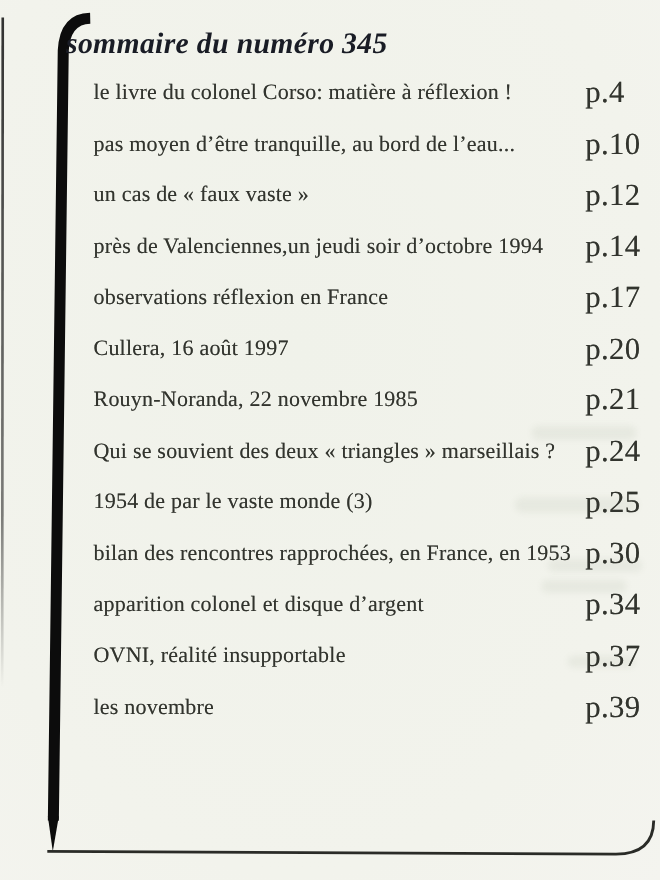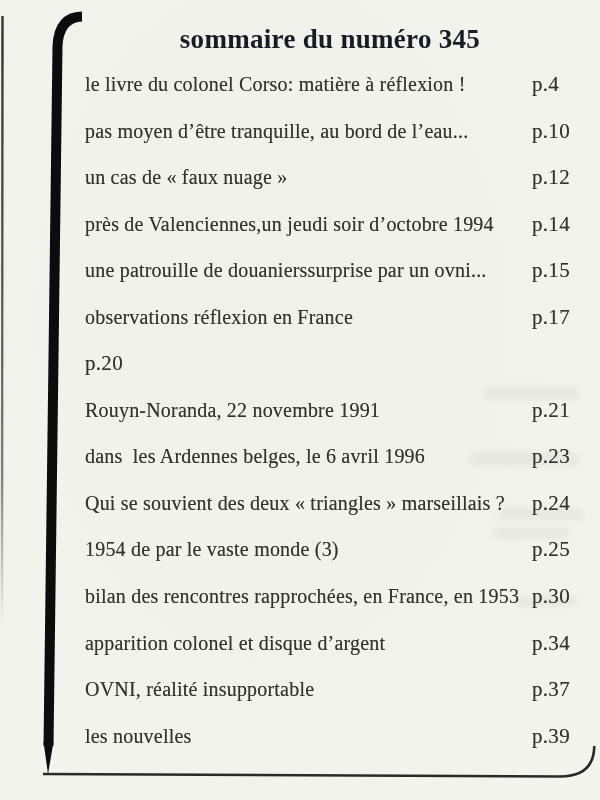--- a/index.html
+++ b/index.html
@@ -22,25 +22,26 @@
     position: absolute;
     inset: 0;
     pointer-events: none;
   }
   .page-title {
     position: absolute;
     left: 60px;
     top: 24px;
     width: 540px;
     margin: 0;
-    text-align: center;
+    text-align: left;
     font-size: 27px;
     font-weight: bold;
     letter-spacing: 0.3px;
     color: #191c25;
+    font-style: italic;
   }
   .toc {
     position: absolute;
     left: 85px;
     top: 72px;
     width: 505px;
   }
   .toc-row {
     height: 46.55px;
     display: flex;
@@ -49,21 +50,21 @@
   .toc-title {
     flex: 1;
     font-size: 20px;
     line-height: 25px;
     letter-spacing: 0.2px;
     white-space: pre-wrap;
     text-shadow: 0 0 0.5px rgba(50,52,46,0.55);
   }
   .toc-page {
     width: 58px;
-    font-size: 21px;
+    font-size: 28px;
     line-height: 25px;
     letter-spacing: 0.3px;
     text-align: left;
     text-shadow: 0 0 0.5px rgba(50,52,46,0.55);
   }
   .smudge {
     position: absolute;
     background: #6d7c60;
     opacity: 0.08;
     border-radius: 7px;
@@ -112,52 +113,45 @@
       <span class="toc-title">le livre du colonel Corso: matière à réflexion !</span>
       <span class="toc-page">p.4</span>
     </div>
 
     <div class="toc-row">
       <span class="toc-title">pas moyen d’être tranquille, au bord de l’eau...</span>
       <span class="toc-page">p.10</span>
     </div>
 
     <div class="toc-row">
-      <span class="toc-title">un cas de « faux nuage »</span>
+      <span class="toc-title">un cas de « faux vaste »</span>
       <span class="toc-page">p.12</span>
     </div>
 
     <div class="toc-row">
       <span class="toc-title">près de Valenciennes,un jeudi soir d’octobre 1994</span>
       <span class="toc-page">p.14</span>
     </div>
 
-    <div class="toc-row">
-      <span class="toc-title">une patrouille de douanierssurprise par un ovni...</span>
-      <span class="toc-page">p.15</span>
-    </div>
 
     <div class="toc-row">
       <span class="toc-title">observations réflexion en France</span>
       <span class="toc-page">p.17</span>
     </div>
 
     <div class="toc-row">
+      <span class="toc-title">Cullera, 16 août 1997</span>
       <span class="toc-page">p.20</span>
     </div>
 
     <div class="toc-row">
-      <span class="toc-title">Rouyn-Noranda, 22 novembre 1991</span>
+      <span class="toc-title">Rouyn-Noranda, 22 novembre 1985</span>
       <span class="toc-page">p.21</span>
     </div>
 
-    <div class="toc-row">
-      <span class="toc-title">dans  les Ardennes belges, le 6 avril 1996</span>
-      <span class="toc-page">p.23</span>
-    </div>
 
     <div class="toc-row">
       <span class="toc-title">Qui se souvient des deux « triangles » marseillais ?</span>
       <span class="toc-page">p.24</span>
     </div>
 
     <div class="toc-row">
       <span class="toc-title">1954 de par le vaste monde (3)</span>
       <span class="toc-page">p.25</span>
     </div>
@@ -171,18 +165,18 @@
       <span class="toc-title">apparition colonel et disque d’argent</span>
       <span class="toc-page">p.34</span>
     </div>
 
     <div class="toc-row">
       <span class="toc-title">OVNI, réalité insupportable</span>
       <span class="toc-page">p.37</span>
     </div>
 
     <div class="toc-row">
-      <span class="toc-title">les nouvelles</span>
+      <span class="toc-title">les novembre</span>
       <span class="toc-page">p.39</span>
     </div>
   </div>
 
 </div>
 
 </body></html>

